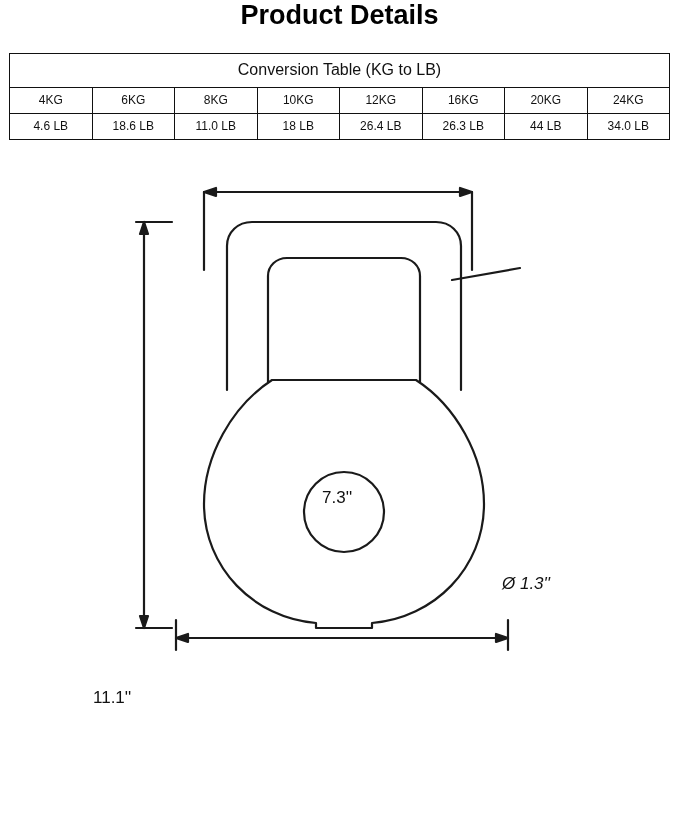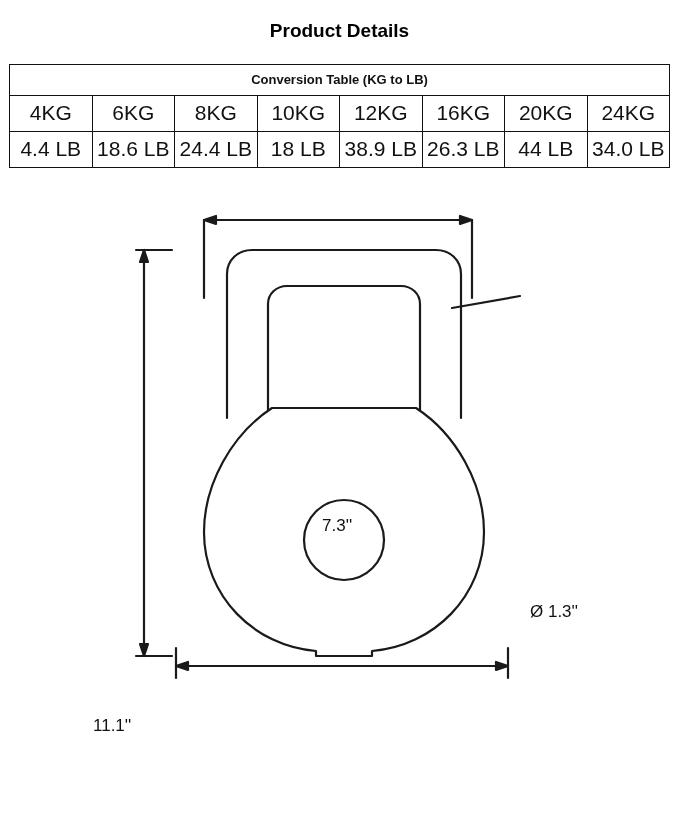--- a/index.html
+++ b/index.html
@@ -17,24 +17,24 @@
   }
   .page {
     position: relative;
     width: 679px;
     height: 819px;
     box-sizing: border-box;
     padding: 0 8px;
   }
   .title {
     text-align: center;
-    font-size: 19px;
+    font-size: 27px;
     font-weight: bold;
     letter-spacing: 0px;
-    margin: 20px 0 18px 0;
+    margin: 0 0 18px 0;
     color: #000;
   }
   .spec-line {
     font-size: 17.5px;
     color: #111;
     margin: 0 0 0 2px;
     padding: 4px 0;
     line-height: 1.35;
   }
   .spec-line.second {
@@ -46,50 +46,50 @@
     padding: 0 1px;
   }
   table.conv {
     border-collapse: collapse;
     width: 100%;
     table-layout: fixed;
   }
   table.conv td, table.conv th {
     border: 1.5px solid #111;
     text-align: center;
-    font-size: 21px;
+    font-size: 12px;
     font-weight: normal;
     color: #111;
     padding: 5px 0 6px 0;
     white-space: nowrap;
   }
   table.conv th.caption {
-    font-size: 13px;
-    font-weight: bold;
+    font-size: 16px;
+    font-weight: normal;
     padding: 7px 0 8px 0;
   }
   
   .drawing {
     position: relative;
     width: 538px;
     height: 520px;
     margin-left: -8px;
   }
   .drawing svg {
     display: block;
   }
   .dim-label {
     position: absolute;
     font-size: 17px;
     color: #111;
     white-space: nowrap;
   }
   #label-width-top   { left: 322px; top: 348px; }
   #label-height-left { left: 93px;  top: 548px; }
-  #label-diameter    { left: 530px; top: 434px; }
+  #label-diameter    { left: 502px; top: 434px; font-style: italic; }
 </style>
 </head>
 <body>
 
 <div class="page">
 
   <div class="title">Product Details</div>
 
 
   <div class="table-wrap">
@@ -102,25 +102,25 @@
         <td>4KG</td>
         <td>6KG</td>
         <td>8KG</td>
         <td>10KG</td>
         <td>12KG</td>
         <td>16KG</td>
         <td>20KG</td>
         <td>24KG</td>
       </tr>
       <tr>
-        <td>4.4 LB</td>
+        <td>4.6 LB</td>
         <td>18.6 LB</td>
-        <td>24.4 LB</td>
+        <td>11.0 LB</td>
         <td>18 LB</td>
-        <td>38.9 LB</td>
+        <td>26.4 LB</td>
         <td>26.3 LB</td>
         <td>44 LB</td>
         <td>34.0 LB</td>
       </tr>
     </tbody>
       </table>
   </div>
 
   <div class="drawing">
     <svg width="679" height="520" viewBox="0 0 679 520" xmlns="http://www.w3.org/2000/svg">

